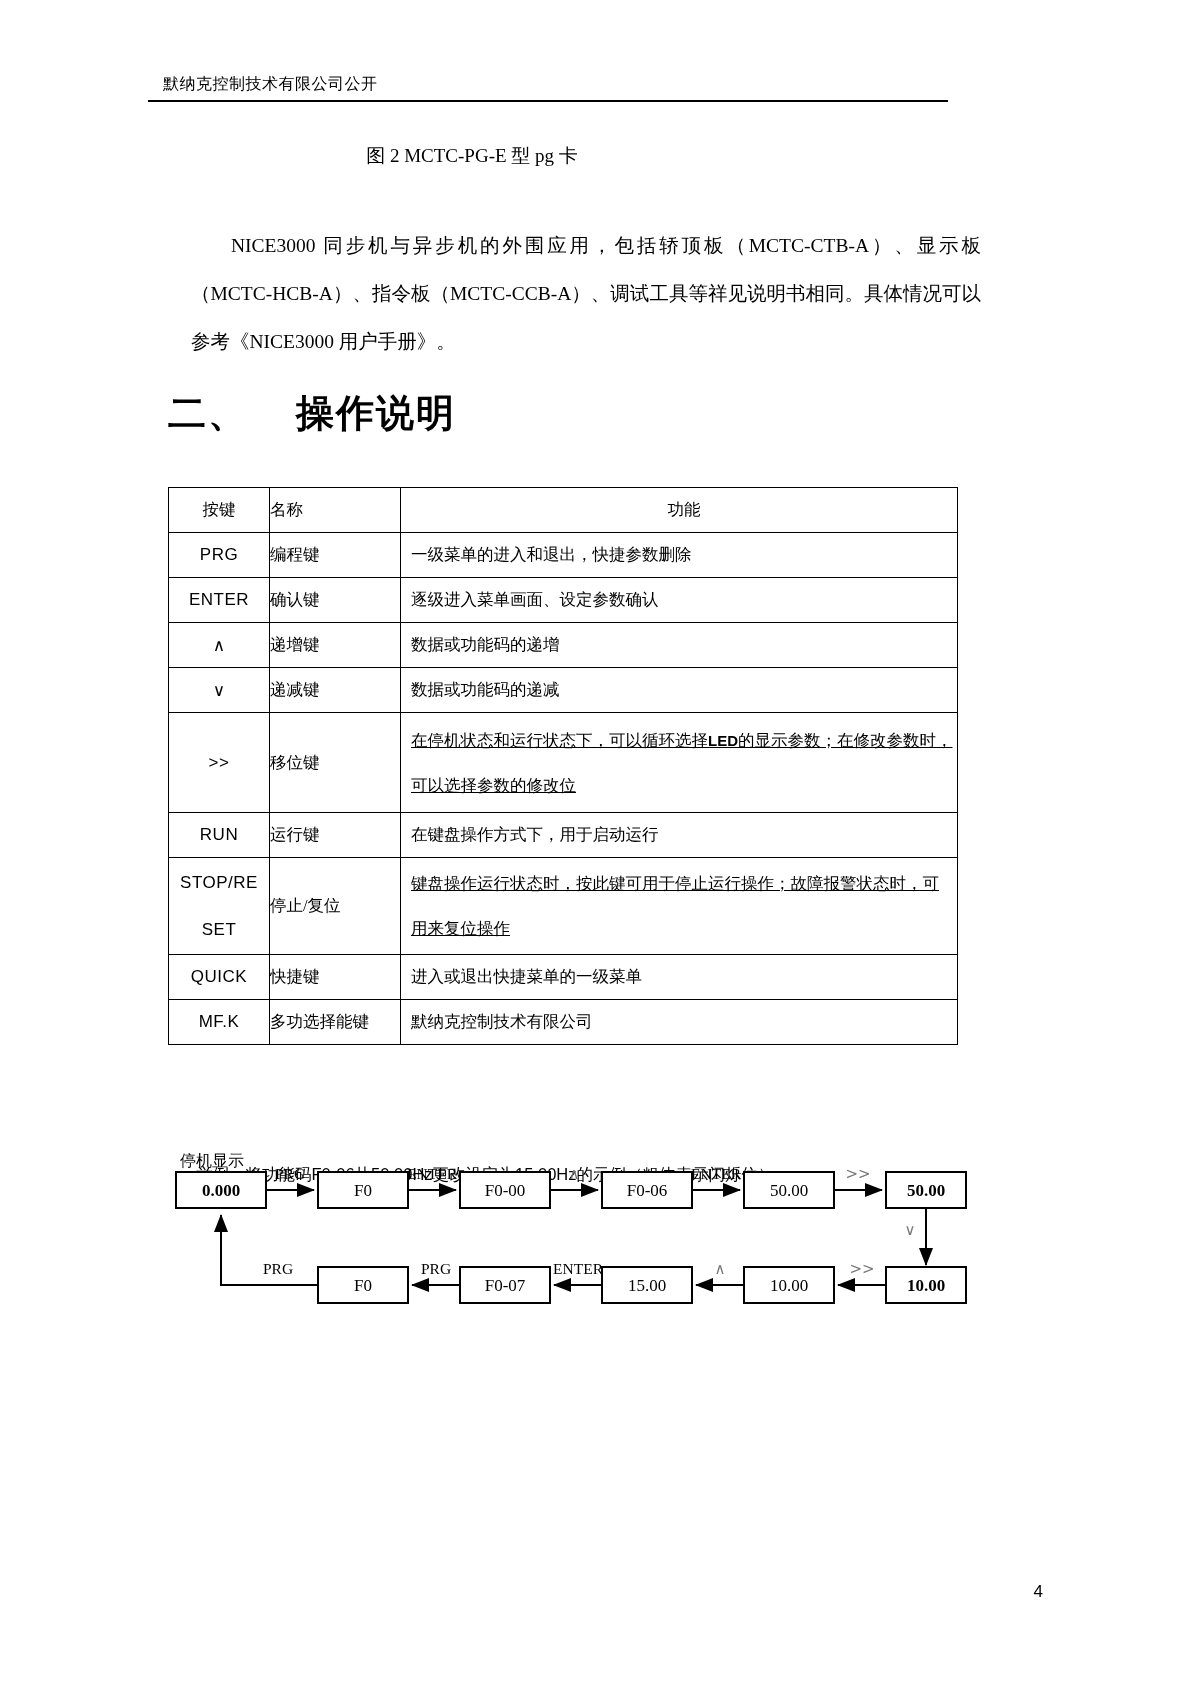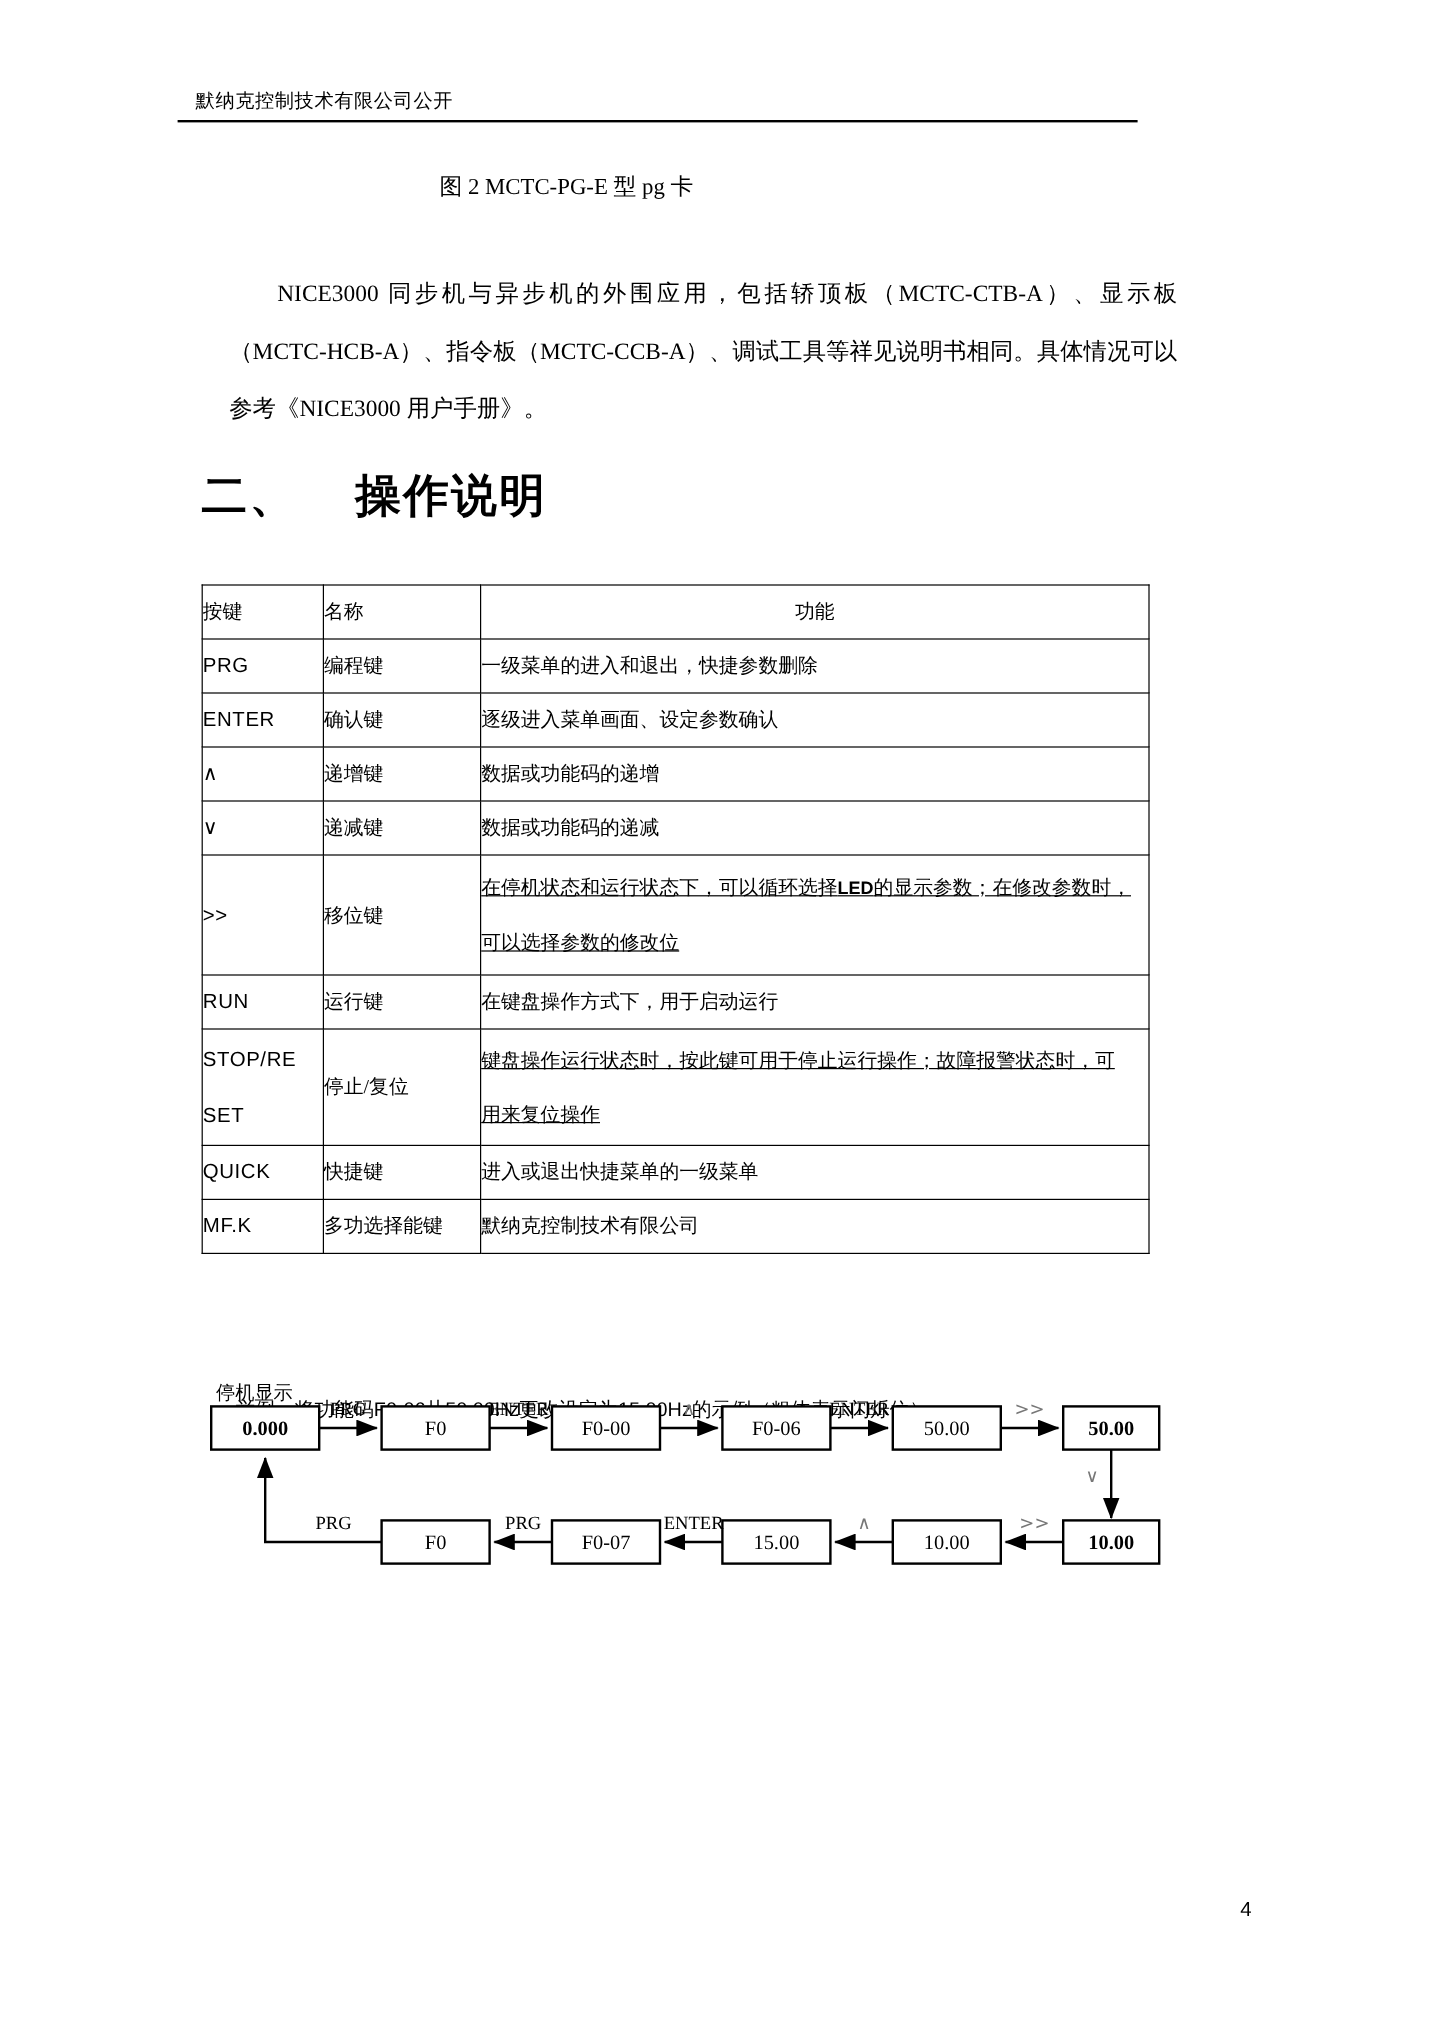--- a/index.html
+++ b/index.html
@@ -86,23 +86,23 @@
     top: 487px;
     width: 790px;
     border-collapse: collapse;
     font-size: 16.5px;
   }
   .key-table td, .key-table th {
     border: 1px solid #000;
     padding: 0;
     vertical-align: middle;
   }
-  .key-table .col-key    { width: 100px; }
+  .key-table .col-key    { width: 100px; text-align: center; }
   .key-table .col-name   { width: 130px; }
-  .key-table .col-func   { text-align: left; }
+  .key-table .col-func   { text-align: left; padding-left: 10px; }
   .key-table tr { height: 45px; }
   .key-table tr.tall { height: 66px; }
   .cell-key {
     font-family: "Liberation Sans", "DejaVu Sans", sans-serif;
     font-size: 17px;
     letter-spacing: 0.5px;
   }
   .cell-key-two { line-height: 27px; }
   .cell-func-two { line-height: 31px; text-decoration: underline; }
   .arrow-glyph {

